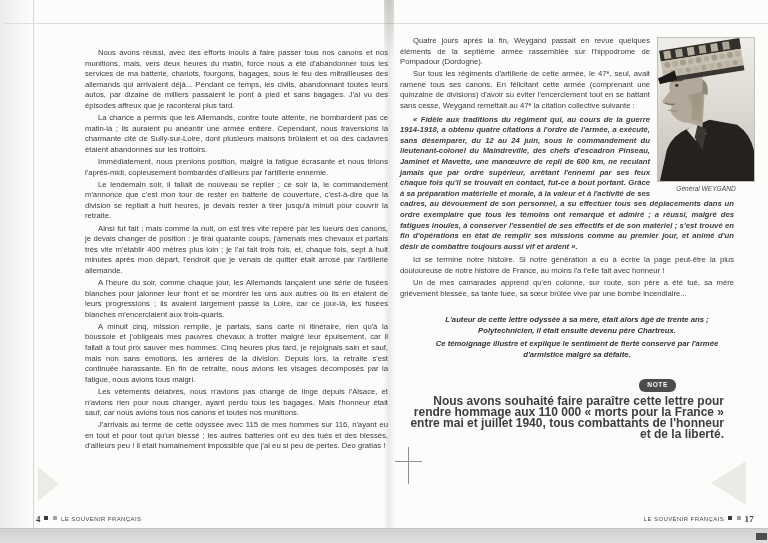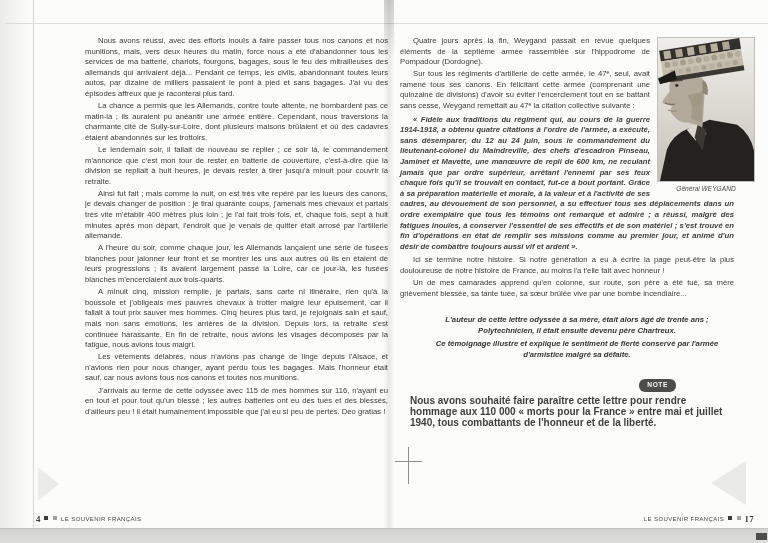--- a/index.html
+++ b/index.html
@@ -43,41 +43,41 @@
     border-left:21px solid #ebebe8;
   }
   .tri-right{
     position:absolute;left:711px;top:461px;width:0;height:0;
     border-top:22px solid transparent;border-bottom:22px solid transparent;
     border-right:35px solid #eaeae7;
   }
   
   .col{position:absolute;top:36px;font-size:7.7px;line-height:10.6px;text-align:justify;}
   .col p{margin:0 0 1.5px 0;text-indent:13px;}
-  .col-left{left:85px;width:303px;}
+  .col-left{left:85px;width:303px;margin-top:12px;}
   .col-right{left:400px;width:334px;}
   .float-spacer{float:right;width:84px;height:158px;}
   .citation{
     font-style:italic;color:#3f3f3f;margin:3px 0 3px 0;font-weight:bold;
   }
   .citation p{text-indent:13px;margin:0;}
   .author-note{
     margin:15px 6px 0 26px;text-align:center;
     font-style:italic;font-weight:bold;line-height:11px;color:#333;
   }
   .author-note p{margin:0 0 2px 0;text-indent:0;}
   .note-row{text-align:right;margin:19px 58px 0 0;}
   .note-badge{
     display:inline-block;background:#4c4c4a;color:#fafaf8;
     font-size:6.6px;font-weight:bold;letter-spacing:0.6px;
     padding:1px 8px 1.5px 8px;border-radius:6px;
   }
   .note-text{
-    margin:4px 10px 0 10px;text-align:left;font-weight:bold;
-    color:#3e3e3e;font-size:10px;line-height:10.8px;
+    margin:4px 10px 0 10px;text-align:right;font-weight:bold;
+    color:#3e3e3e;font-size:12px;line-height:10.8px;
   }
   
   .photo{
     position:absolute;left:657px;top:37px;width:98px;height:145px;
     border:1px solid #c2c0bb;box-sizing:border-box;background:#d8d5cf;
   }
   .photo svg{display:block;width:100%;height:100%;}
   .photo-caption{
     position:absolute;left:650px;top:185px;width:112px;text-align:center;
     font-size:6.6px;font-style:italic;color:#4a4a48;
@@ -101,20 +101,21 @@
 <div class="tri-left"></div>
 <div class="tri-right"></div>
 <div class="crop-cross-v"></div>
 <div class="crop-cross-h"></div>
 <div class="bottom-strip"></div>
 <div class="corner-mark"></div>
 
 <div class="col col-left">
   <p>Nous avons réussi, avec des efforts inouïs à faire passer tous nos canons et nos munitions, mais, vers deux heures du matin, force nous a été d'abandonner tous les services de ma batterie, chariots, fourgons, bagages, sous le feu des mitrailleuses des allemands qui arrivaient déjà... Pendant ce temps, les civils, abandonnant toutes leurs autos, par dizaine de milliers passaient le pont à pied et sans bagages. J'ai vu des épisodes affreux que je raconterai plus tard.</p>
   <p>La chance a permis que les Allemands, contre toute attente, ne bombardent pas ce matin-là ; ils auraient pu anéantir une armée entière. Cependant, nous traversions la charmante cité de Sully-sur-Loire, dont plusieurs maisons brûlaient et où des cadavres étaient abandonnés sur les trottoirs.</p>
+  <p>Immédiatement, nous prenions position, malgré la fatigue écrasante et nous tirions l'après-midi, copieusement bombardés d'ailleurs par l'artillerie ennemie.</p>
   <p>Le lendemain soir, il fallait de nouveau se replier ; ce soir là, le commandement m'annonce que c'est mon tour de rester en batterie de couverture, c'est-à-dire que la division se repliait à huit heures, je devais rester à tirer jusqu'à minuit pour couvrir la retraite.</p>
   <p>Ainsi fut fait ; mais comme la nuit, on est très vite repéré par les lueurs des canons, je devais changer de position : je tirai quarante coups, j'amenais mes chevaux et partais très vite m'établir 400 mètres plus loin ; je l'ai fait trois fois, et, chaque fois, sept à huit minutes après mon départ, l'endroit que je venais de quitter était arrosé par l'artillerie allemande.</p>
   <p>A l'heure du soir, comme chaque jour, les Allemands lançaient une série de fusées blanches pour jalonner leur front et se montrer les uns aux autres où ils en étaient de leurs progressions ; ils avaient largement passé la Loire, car ce jour-là, les fusées blanches m'encerclaient aux trois-quarts.</p>
   <p>A minuit cinq, mission remplie, je partais, sans carte ni itinéraire, rien qu'à la boussole et j'obligeais mes pauvres chevaux à trotter malgré leur épuisement, car il fallait à tout prix sauver mes hommes. Cinq heures plus tard, je rejoignais sain et sauf, mais non sans émotions, les arrières de la division. Depuis lors, la retraite s'est continuée harassante. En fin de retraite, nous avions les visages décomposés par la fatigue, nous avions tous maigri.</p>
   <p>Les vêtements délabrés, nous n'avions pas changé de linge depuis l'Alsace, et n'avions rien pour nous changer, ayant perdu tous les bagages. Mais l'honneur était sauf, car nous avions tous nos canons et toutes nos munitions.</p>
   <p>J'arrivais au terme de cette odyssée avec 115 de mes hommes sur 116, n'ayant eu en tout et pour tout qu'un blessé ; les autres batteries ont eu des tués et des blessés, d'ailleurs peu ! il était humainement impossible que j'ai eu si peu de pertes. Deo gratias !</p>
 </div>
 
 <div class="col col-right">
   <div class="float-spacer"></div>

